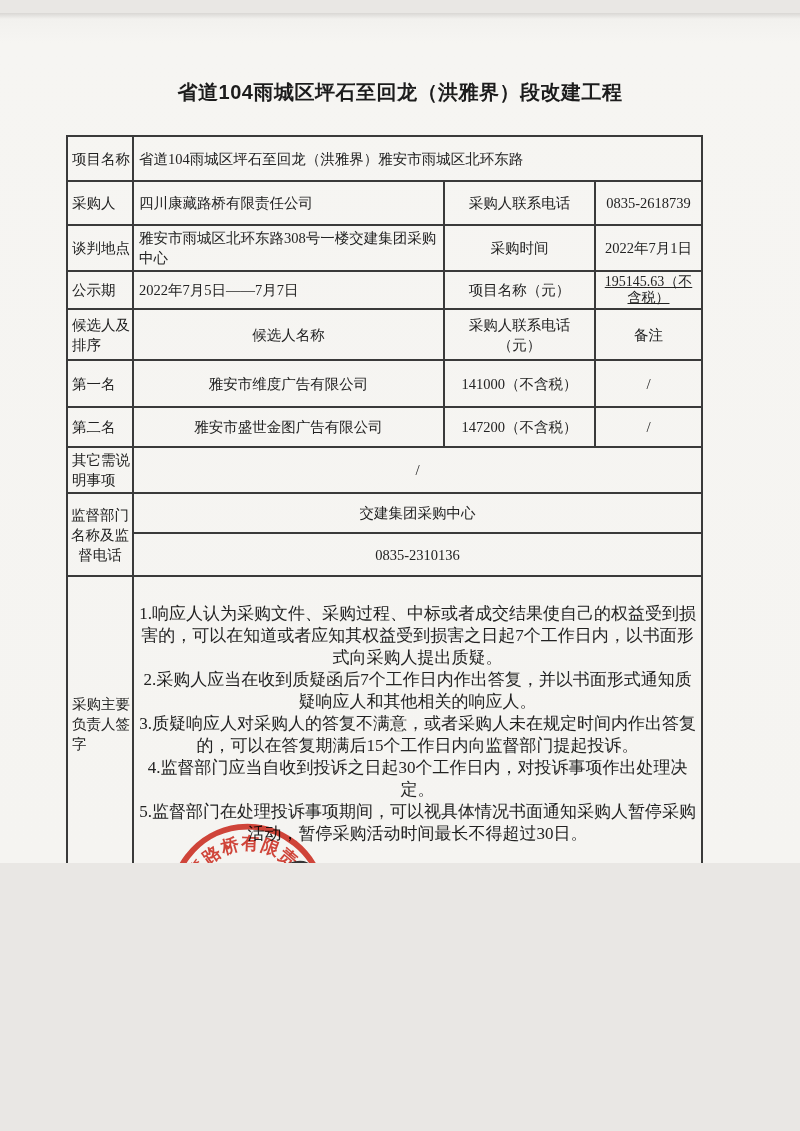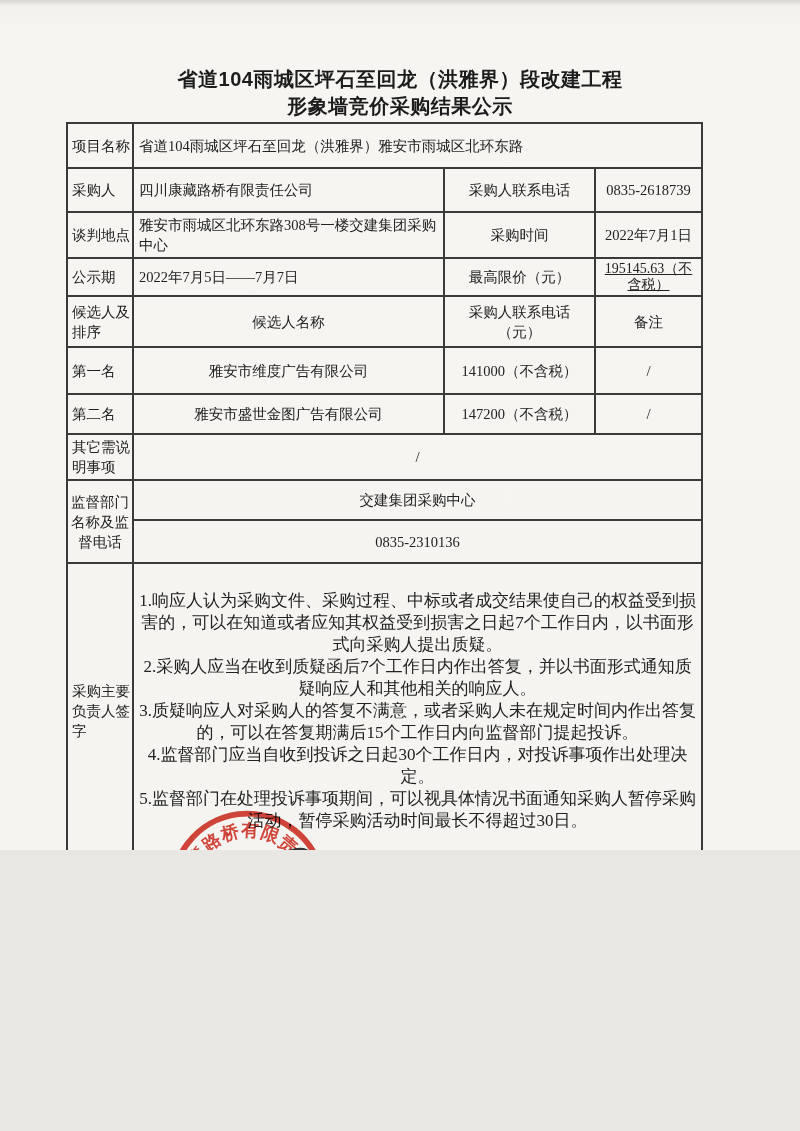--- a/index.html
+++ b/index.html
@@ -7,20 +7,21 @@
     width:800px;height:1131px;
     background:#e9e7e4;
     font-family:"Liberation Serif","DejaVu Serif",serif;
     color:#1f1f1f;
     -webkit-font-smoothing:antialiased;
   }
   .page{
     position:relative;width:800px;height:850px;
     background:linear-gradient(180deg,#d9d7d4 0,#f2f1ee 6px,#f6f5f2 30px,#f5f4f1 100%);
     overflow:hidden;
+    margin-top:13px;
   }
   .title{
     position:absolute;left:0;top:66px;width:800px;
     text-align:center;
     font-family:"Liberation Sans","DejaVu Sans",sans-serif;
     font-weight:700;font-size:20px;line-height:27px;color:#1c1c1c;
     letter-spacing:.5px;
   }
   table.doc{
     position:absolute;left:66px;top:122px;width:635px;
@@ -64,21 +65,20 @@
     opacity:.88;
   }
 </style>
 </head>
 <body>
 
 <div class="page">
 
   <div class="title">
     <div>省道104雨城区坪石至回龙（洪雅界）段改建工程</div>
-    <div>形象墙竞价采购结果公示</div>
   </div>
 
   <table class="doc">
     <colgroup>
         <col class="c1">
         <col class="c2">
         <col class="c3">
         <col class="c4">
       </colgroup>
 
@@ -98,21 +98,21 @@
     <tr class="r3">
       <th>谈判地点</th>
       <td class="tl">雅安市雨城区北环东路308号一楼交建集团采购中心</td>
       <td class="tc">采购时间</td>
       <td class="tc">2022年7月1日</td>
     </tr>
 
     <tr class="r4">
       <th>公示期</th>
       <td class="tl">2022年7月5日——7月7日</td>
-      <td class="tc">最高限价（元）</td>
+      <td class="tc">项目名称（元）</td>
       <td class="tc smallcell">195145.63（不含税）</td>
     </tr>
 
     <tr class="r5">
       <th>候选人及排序</th>
       <td class="tc">候选人名称</td>
       <td class="tc">采购人联系电话（元）</td>
       <td class="tc">备注</td>
     </tr>
 

